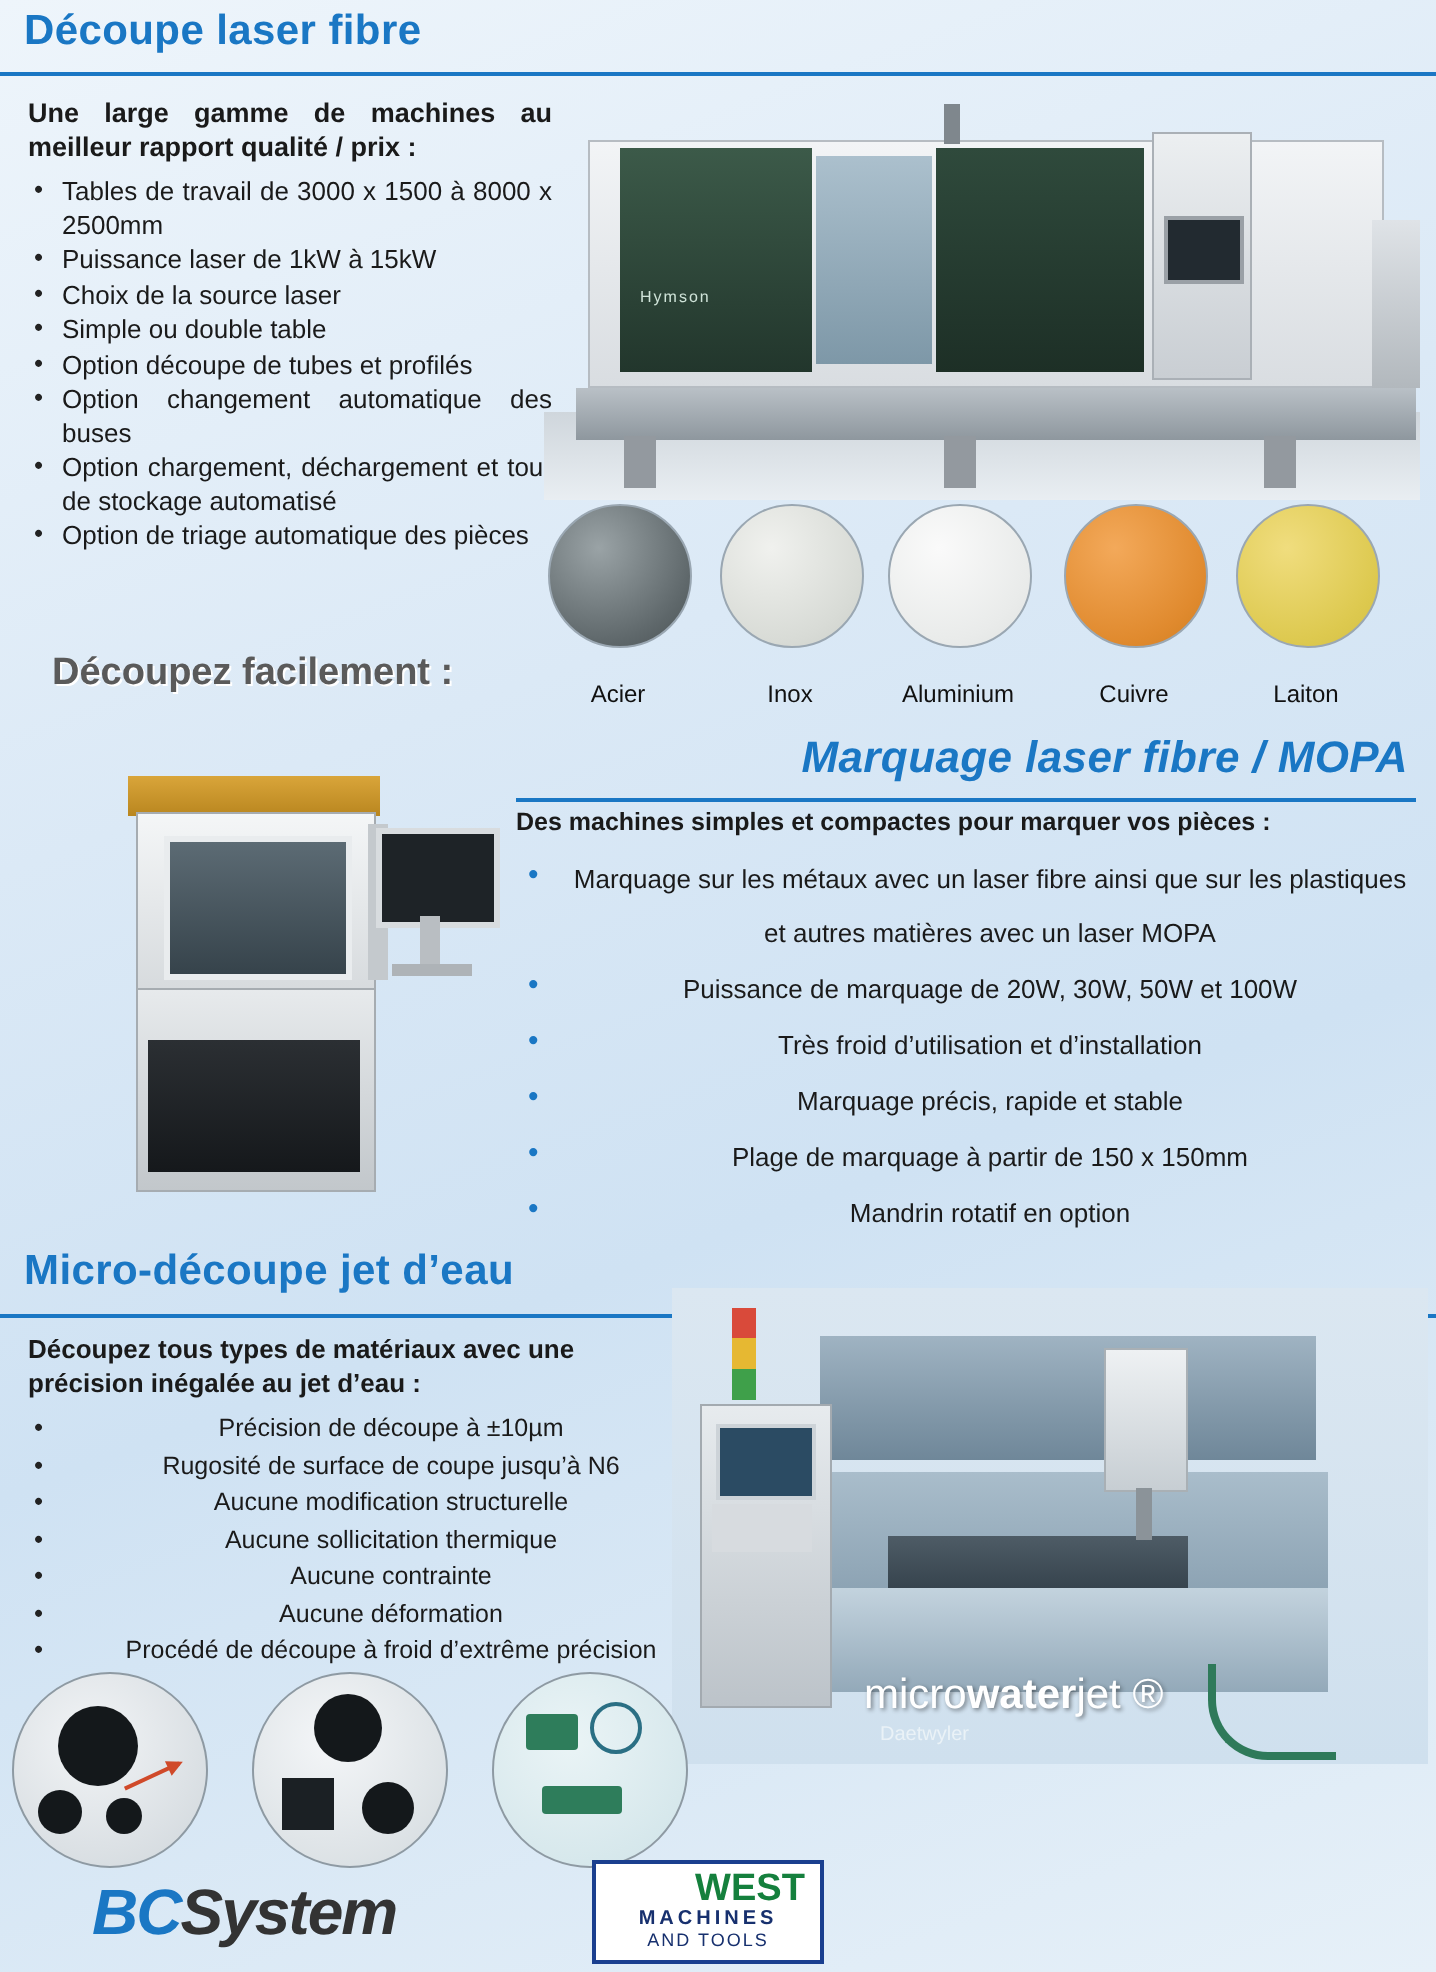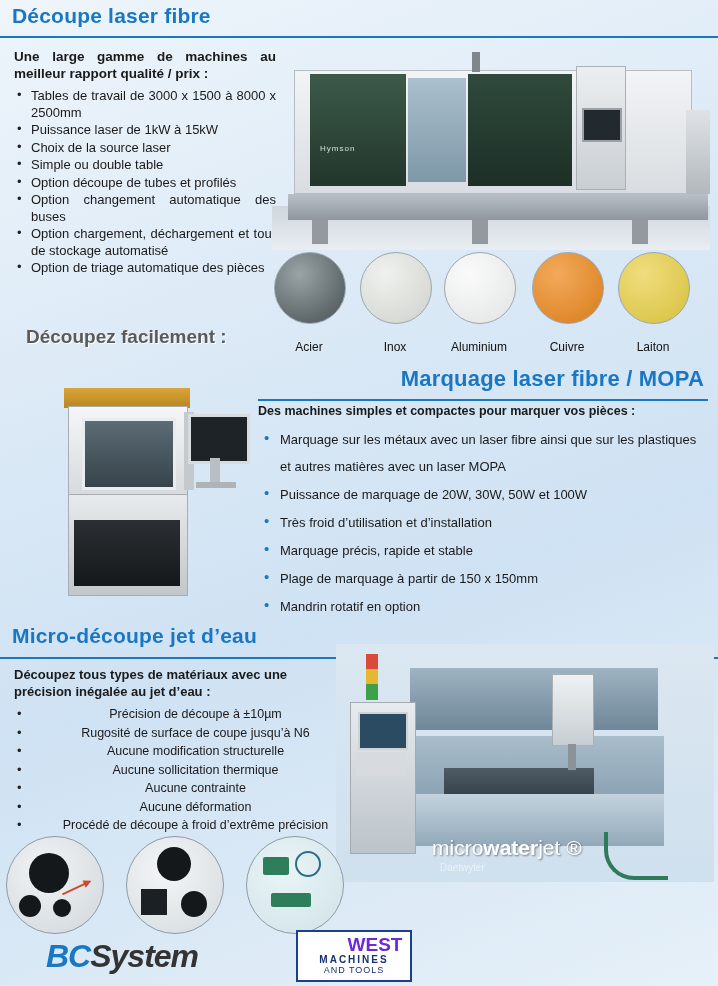--- a/index.html
+++ b/index.html
@@ -80,30 +80,30 @@
   .d-laiton{background:radial-gradient(circle at 35% 30%,#f0dd7e,#ddc94f 70%,#d3bf43);}
 
   #decoupez{
     position:absolute;left:26px;top:326px;
     font-size:19px;font-weight:bold;color:#5a5a5a;
     text-shadow:1px 1px 0 #fff;
   }
 
   
   #sec2{position:absolute;left:0;top:360px;width:718px;height:258px;}
-  #sec2 .head{position:absolute;right:14px;top:6px;text-align:left;}
+  #sec2 .head{position:absolute;right:14px;top:6px;text-align:left;font-style:italic;}
   #sec2 .head .sec-title{font-size:22px;}
   #sec2 .rule{width:450px;position:absolute;left:258px;top:36px;}
   #sec2 .intro{
     position:absolute;left:258px;top:44px;width:452px;
     font-size:12.5px;font-weight:bold;
   }
   #sec2 .list{
     position:absolute;left:258px;top:66px;width:452px;
-    font-size:13px;line-height:27px;
+    font-size:13px;line-height:27px;text-align:center;
   }
   #sec2 .list li{padding-left:22px;}
   #sec2 .list li:before{left:6px;color:#1a77c4;font-size:15px;top:-2px;}
 
   
   #machine2{left:38px;top:10px;width:212px;height:228px;}
   .m2-base{position:absolute;left:30px;top:124px;width:118px;height:100px;
     background:linear-gradient(#e7eaec,#c2c7cb);border:1px solid #a6acb1;}
   .m2-black{position:absolute;left:36px;top:150px;width:106px;height:66px;
     background:linear-gradient(#2b2f33,#15181b);}
@@ -175,21 +175,21 @@
     border-top:4px solid transparent;border-bottom:4px solid transparent;}
   .sp-green{position:absolute;background:#2e7d5b;border-radius:2px;}
   .sp-teal{position:absolute;border:2px solid #2a6f84;border-radius:50%;}
 
   
   #footer-left{position:absolute;left:46px;top:316px;font-size:32px;
     font-weight:bold;font-style:italic;color:#333;letter-spacing:-1px;}
   #footer-left .blue{color:#1a77c4;}
   #west{position:absolute;left:296px;top:308px;width:112px;height:48px;
     border:2px solid #1a3f8f;background:#fff;text-align:center;}
-  #west .w1{font-size:19px;font-weight:bold;color:#6d28d9;line-height:19px;margin-top:3px;padding-left:42px;}
+  #west .w1{font-size:19px;font-weight:bold;color:#15803d;line-height:19px;margin-top:3px;padding-left:42px;}
   #west .w2{font-size:10px;font-weight:bold;color:#17306e;letter-spacing:2px;}
   #west .w3{font-size:9px;color:#17306e;letter-spacing:1px;}
 </style>
 </head>
 <body>
 
 <div class="page">
 
   <div id="sec1">
     <div class="head">

